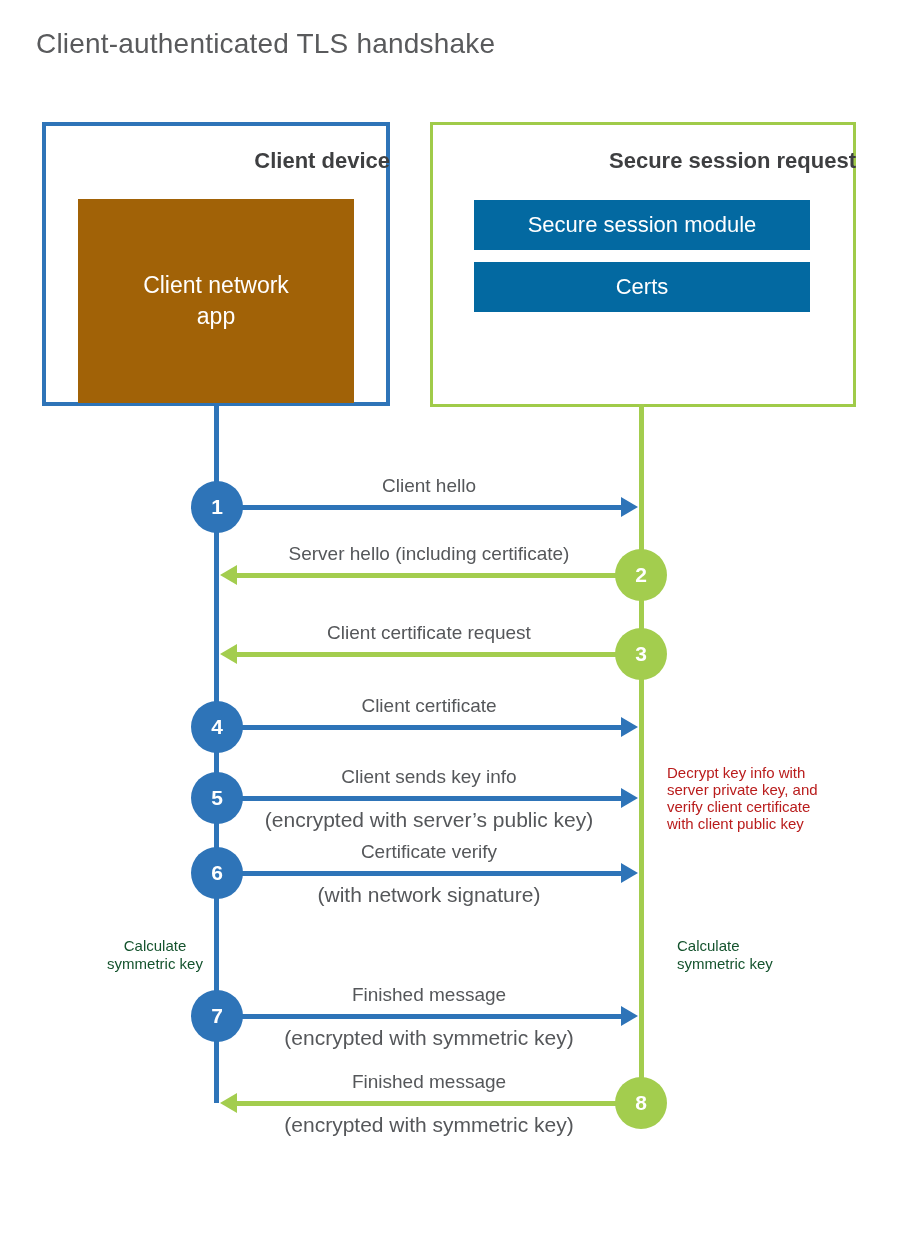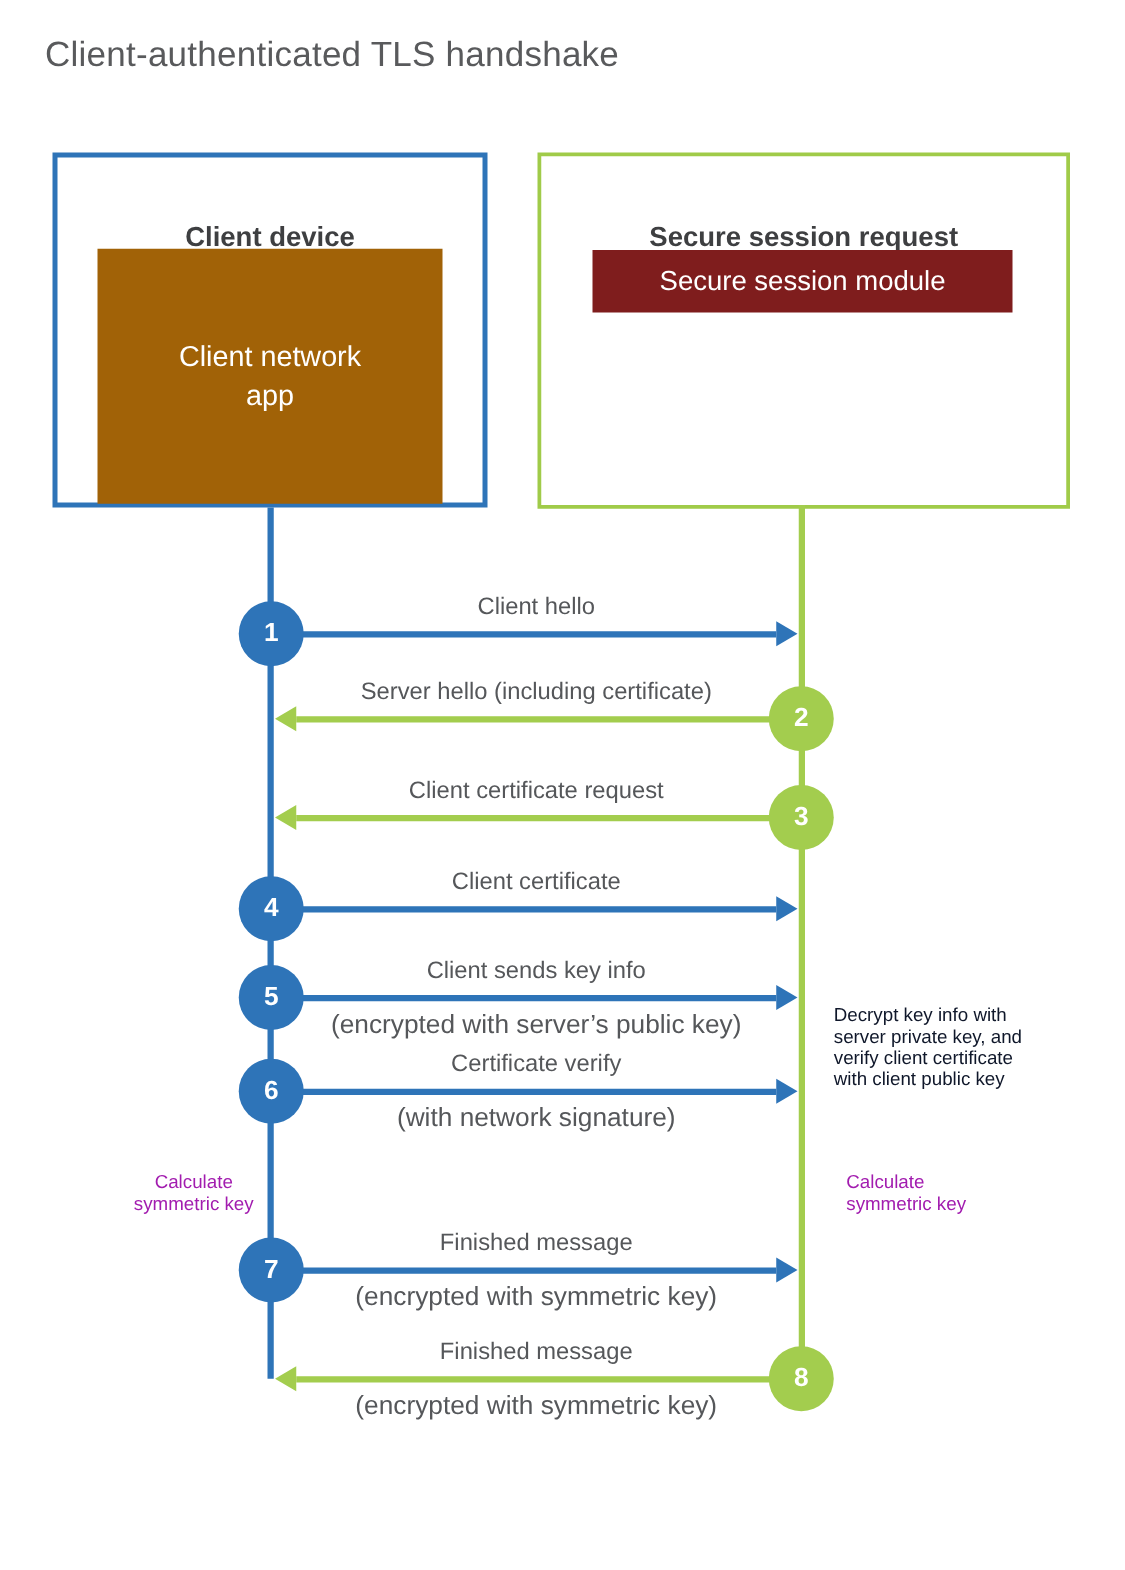--- a/index.html
+++ b/index.html
@@ -24,34 +24,34 @@
   
   .client-box {
     left: 42px; top: 122px; width: 348px; height: 284px;
     border: 4px solid #2e74b8; background: #fff; box-sizing: border-box;
   }
   .server-box {
     left: 430px; top: 122px; width: 426px; height: 285px;
     border: 3px solid #a0cb49; background: #fff; box-sizing: border-box;
   }
   .box-heading {
-    font-size: 22px; font-weight: bold; color: #3e3f41; text-align: center; margin-top: 29px;
+    font-size: 22px; font-weight: bold; color: #3e3f41; text-align: right;
   }
   .client-heading { left: 42px; top: 148px; width: 348px; }
   .server-heading { left: 430px; top: 148px; width: 426px; }
 
   .client-app {
     left: 78px; top: 199px; width: 276px; height: 204px;
     background: #a16207; color: #ffffff; font-size: 23px;
     display: flex; align-items: center; justify-content: center;
     text-align: center; white-space: pre-line; line-height: 31px;
   }
   .server-bar {
     left: 474px; width: 336px; height: 50px;
-    background: #7f1d1d; color: #ffffff; font-size: 22px;
+    background: #0369a1; color: #ffffff; font-size: 22px;
     display: flex; align-items: center; justify-content: center;
     text-align: center;
   }
   .bar-1 { top: 200px; }
   .bar-2 { top: 262px; }
   .bar-3 { top: 324px; }
 
   
   .lifeline { width: 5px; }
   .client-line { left: 214px; top: 406px; height: 697px; background: #2e74b8; }
@@ -90,47 +90,47 @@
     top: calc(var(--y) + 10px);
     font-size: 21px; color: #55575a;
   }
 
   .m1 { --y: 507px; } .m2 { --y: 575px; } .m3 { --y: 654px; } .m4 { --y: 727px; }
   .m5 { --y: 798px; } .m6 { --y: 873px; } .m7 { --y: 1016px; } .m8 { --y: 1103px; }
 
   
   .side-note {
     left: 667px; top: 764px; width: 166px;
-    font-size: 15px; line-height: 17px; color: #0f172a;
+    font-size: 15px; line-height: 17px; color: #b91c1c;
     white-space: pre-line;
-    margin-top: 40px;
   }
   .calc-note {
     top: 937px; width: 120px;
-    font-size: 15px; line-height: 18px; color: #a21caf;
+    font-size: 15px; line-height: 18px; color: #14532d;
     white-space: pre-line;
   }
   .calc-left  { left: 95px; text-align: center; }
   .calc-right { left: 677px; text-align: left; }
 </style>
 </head>
 <body>
 
 <div class="page">
 
   <div class="abs page-title">Client-authenticated TLS handshake</div>
 
   <div class="abs client-box"></div>
   <div class="abs box-heading client-heading">Client device</div>
   <div class="abs client-app">Client network
 app</div>
 
   <div class="abs server-box"></div>
   <div class="abs box-heading server-heading">Secure session request</div>
   <div class="abs server-bar bar-1">Secure session module</div>
+  <div class="abs server-bar bar-2">Certs</div>
 
   <div class="abs lifeline client-line"></div>
   <div class="abs lifeline server-line"></div>
 
   <div class="msg right m1">
     <div class="num">1</div>
     <div class="shaft"></div>
     <div class="head"></div>
     <div class="label">Client hello</div>
   </div>

